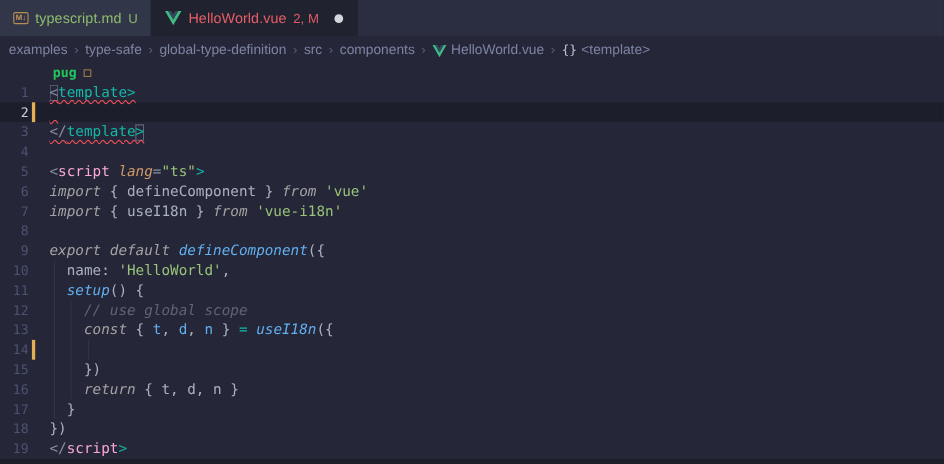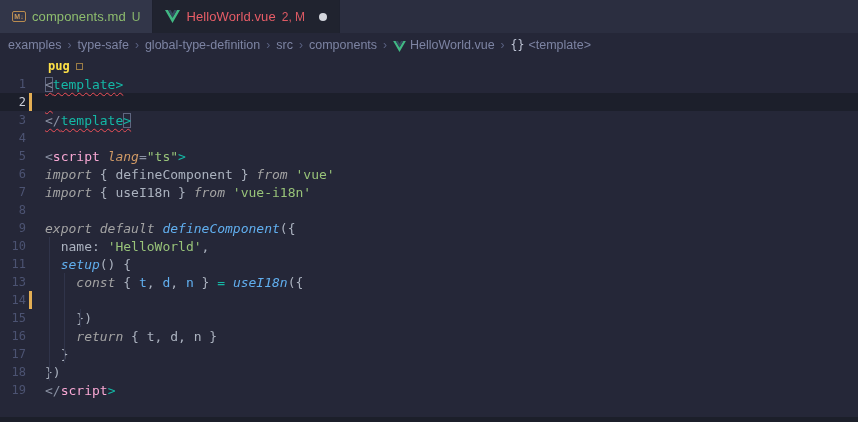--- a/index.html
+++ b/index.html
@@ -27,21 +27,21 @@
     padding-left:8px; font-size:12.5px; color:#7d84a3; flex:0 0 24px; white-space:nowrap; }
   .crumb { display:flex; align-items:flex-end; gap:4px; cursor:pointer; }
   .crumb-sep { margin:0 6px; color:#596080; font-size:12px; }
   .braces-icon { color:#bfc5d6; font-family:"DejaVu Sans Mono", monospace; font-size:11.5px; }
   .vue-icon.small { width:13px; height:11px; }
 
   
   .editor { position:relative; flex:1; background:#252738;
     font-family:"DejaVu Sans Mono", monospace; font-size:13px; }
   .hintrow { height:18px; display:flex; align-items:center; padding-left:48px; }
-  .hint { color:#fde047; font-size:12px; font-weight:bold; cursor:pointer; }
+  .hint { color:#22c55e; font-size:12px; font-weight:bold; cursor:pointer; }
   .hint-box { display:inline-block; width:7px; height:7px; border:1px solid #9a7b45; margin-left:6px; }
   .line { height:18px; display:flex; align-items:center; white-space:pre; }
   .line.current { background:#1c1f2b; }
   .ln { width:26px; padding-left:4px; text-align:right; color:#4c5372; font-size:12px; flex:0 0 26px; }
   .line.current .ln { color:#ccd0db; }
   .gitbar { width:3px; height:18px; margin-left:3px; flex:0 0 3px; }
   .gitbar.mod { background:#e3ae54; }
   .codetext { margin-left:13px; color:#abb2bf; }
   .codetext span { white-space:pre; }
 
@@ -63,21 +63,21 @@
   .bottom-strip { height:5px; background:#1c1f2a; flex:0 0 5px; }
 </style>
 </head>
 <body>
 
 <div class="window">
 
   <div class="tabbar">
     <div class="tab inactive">
       <span class="md-icon">M↓</span>
-      <span class="tablabel green">components.md</span>
+      <span class="tablabel green">typescript.md</span>
       <span class="tabbadge green">U</span>
     </div>
     <div class="tab active">
       <span class="vue-icon">
         <svg viewBox="0 0 256 221" width="15" height="13">
             <path fill="#41b883" d="M0 0h51l77 133L205 0h51L128 221z"></path>
             <path fill="#34495e" d="M51 0h46l31 54L159 0h46l-77 133z"></path>
           </svg>
       </span>
       <span class="tablabel redlbl">HelloWorld.vue</span>
@@ -131,20 +131,21 @@
         <div class="line current"><span class="ln">2</span><span class="gitbar mod"></span><span class="codetext"><span class="sq">&nbsp;</span></span></div>
         <div class="line"><span class="ln">3</span><span class="gitbar"></span><span class="codetext"><span class="tok-pun sq">&lt;/</span><span class="tok-cyan sq">template</span><span class="tok-cyan sq boxed">&gt;</span></span></div>
         <div class="line"><span class="ln">4</span><span class="gitbar"></span><span class="codetext"></span></div>
         <div class="line"><span class="ln">5</span><span class="gitbar"></span><span class="codetext"><span class="tok-pun">&lt;</span><span class="tok-red">script</span><span> </span><span class="tok-orange">lang</span><span class="tok-pun">=</span><span class="tok-str">"ts"</span><span class="tok-cyan">&gt;</span></span></div>
         <div class="line"><span class="ln">6</span><span class="gitbar"></span><span class="codetext"><span class="tok-kw">import</span><span> { defineComponent } </span><span class="tok-kw">from</span><span> </span><span class="tok-str">'vue'</span></span></div>
         <div class="line"><span class="ln">7</span><span class="gitbar"></span><span class="codetext"><span class="tok-kw">import</span><span> { useI18n } </span><span class="tok-kw">from</span><span> </span><span class="tok-str">'vue-i18n'</span></span></div>
         <div class="line"><span class="ln">8</span><span class="gitbar"></span><span class="codetext"></span></div>
         <div class="line"><span class="ln">9</span><span class="gitbar"></span><span class="codetext"><span class="tok-kw">export</span><span> </span><span class="tok-kw">default</span><span> </span><span class="tok-fn">defineComponent</span><span>({</span></span></div>
         <div class="line"><span class="ln">10</span><span class="gitbar"></span><span class="codetext"><span>  name: </span><span class="tok-str">'HelloWorld'</span><span>,</span></span></div>
         <div class="line"><span class="ln">11</span><span class="gitbar"></span><span class="codetext"><span>  </span><span class="tok-fn">setup</span><span>() {</span></span></div>
+        <div class="line"><span class="ln">12</span><span class="gitbar"></span><span class="codetext"><span>    </span><span class="tok-cmt">// use global scope</span></span></div>
         <div class="line"><span class="ln">13</span><span class="gitbar"></span><span class="codetext"><span>    </span><span class="tok-kw">const</span><span> { </span><span class="tok-blue">t</span><span>, </span><span class="tok-blue">d</span><span>, </span><span class="tok-blue">n</span><span> } </span><span class="tok-cyan">=</span><span> </span><span class="tok-fn">useI18n</span><span>({</span></span></div>
         <div class="line"><span class="ln">14</span><span class="gitbar mod"></span></div>
         <div class="line"><span class="ln">15</span><span class="gitbar"></span><span class="codetext"><span>    })</span></span></div>
         <div class="line"><span class="ln">16</span><span class="gitbar"></span><span class="codetext"><span>    </span><span class="tok-kw">return</span><span> { t, d, n }</span></span></div>
         <div class="line"><span class="ln">17</span><span class="gitbar"></span><span class="codetext"><span>  }</span></span></div>
         <div class="line"><span class="ln">18</span><span class="gitbar"></span><span class="codetext"><span>})</span></span></div>
         <div class="line"><span class="ln">19</span><span class="gitbar"></span><span class="codetext"><span class="tok-pun">&lt;/</span><span class="tok-red">script</span><span class="tok-cyan">&gt;</span></span></div>
       </div>
     <div id="guides">
         <div class="guide" style="left: 48.5px; top: 180px; height: 144px;"></div>

